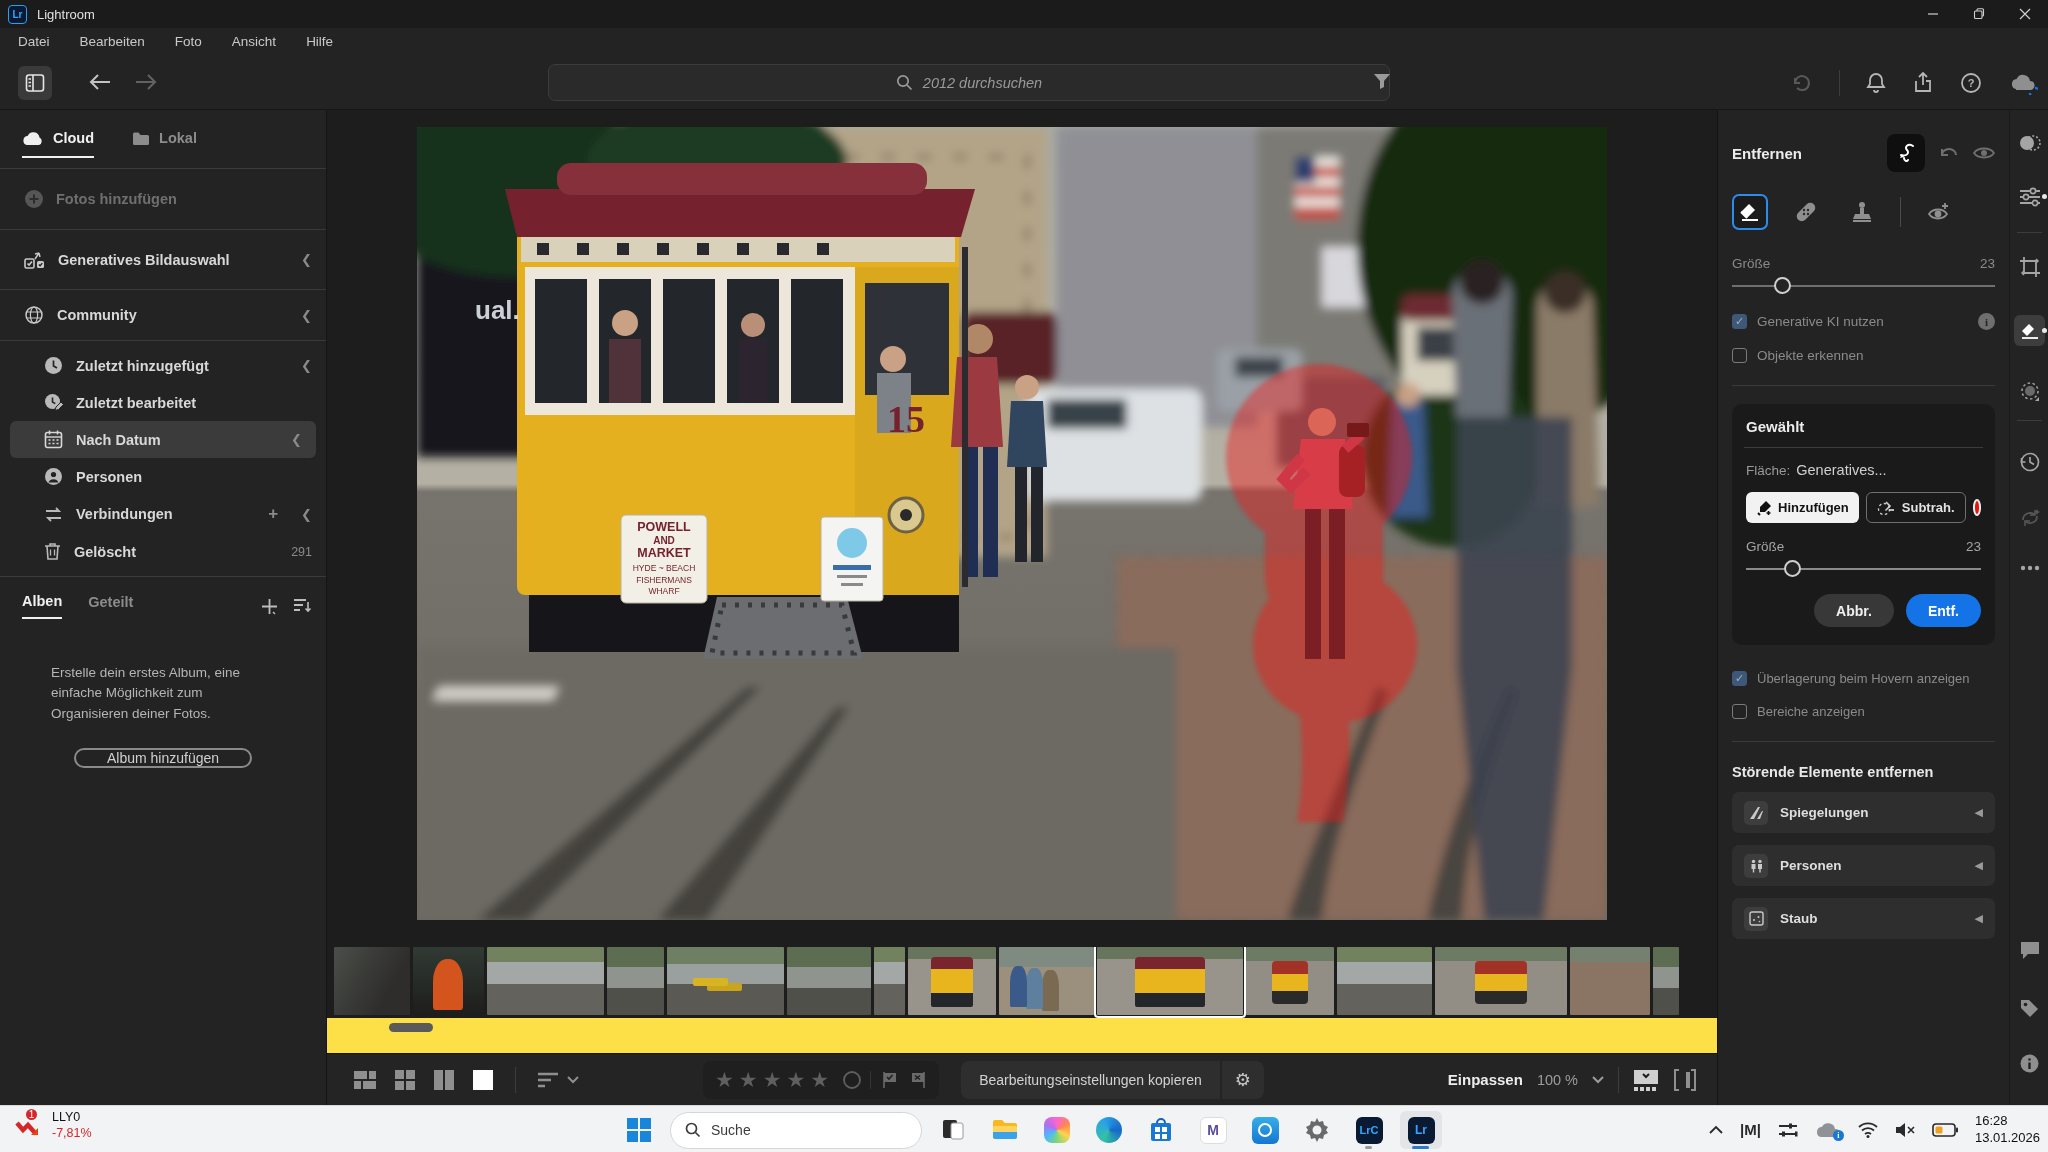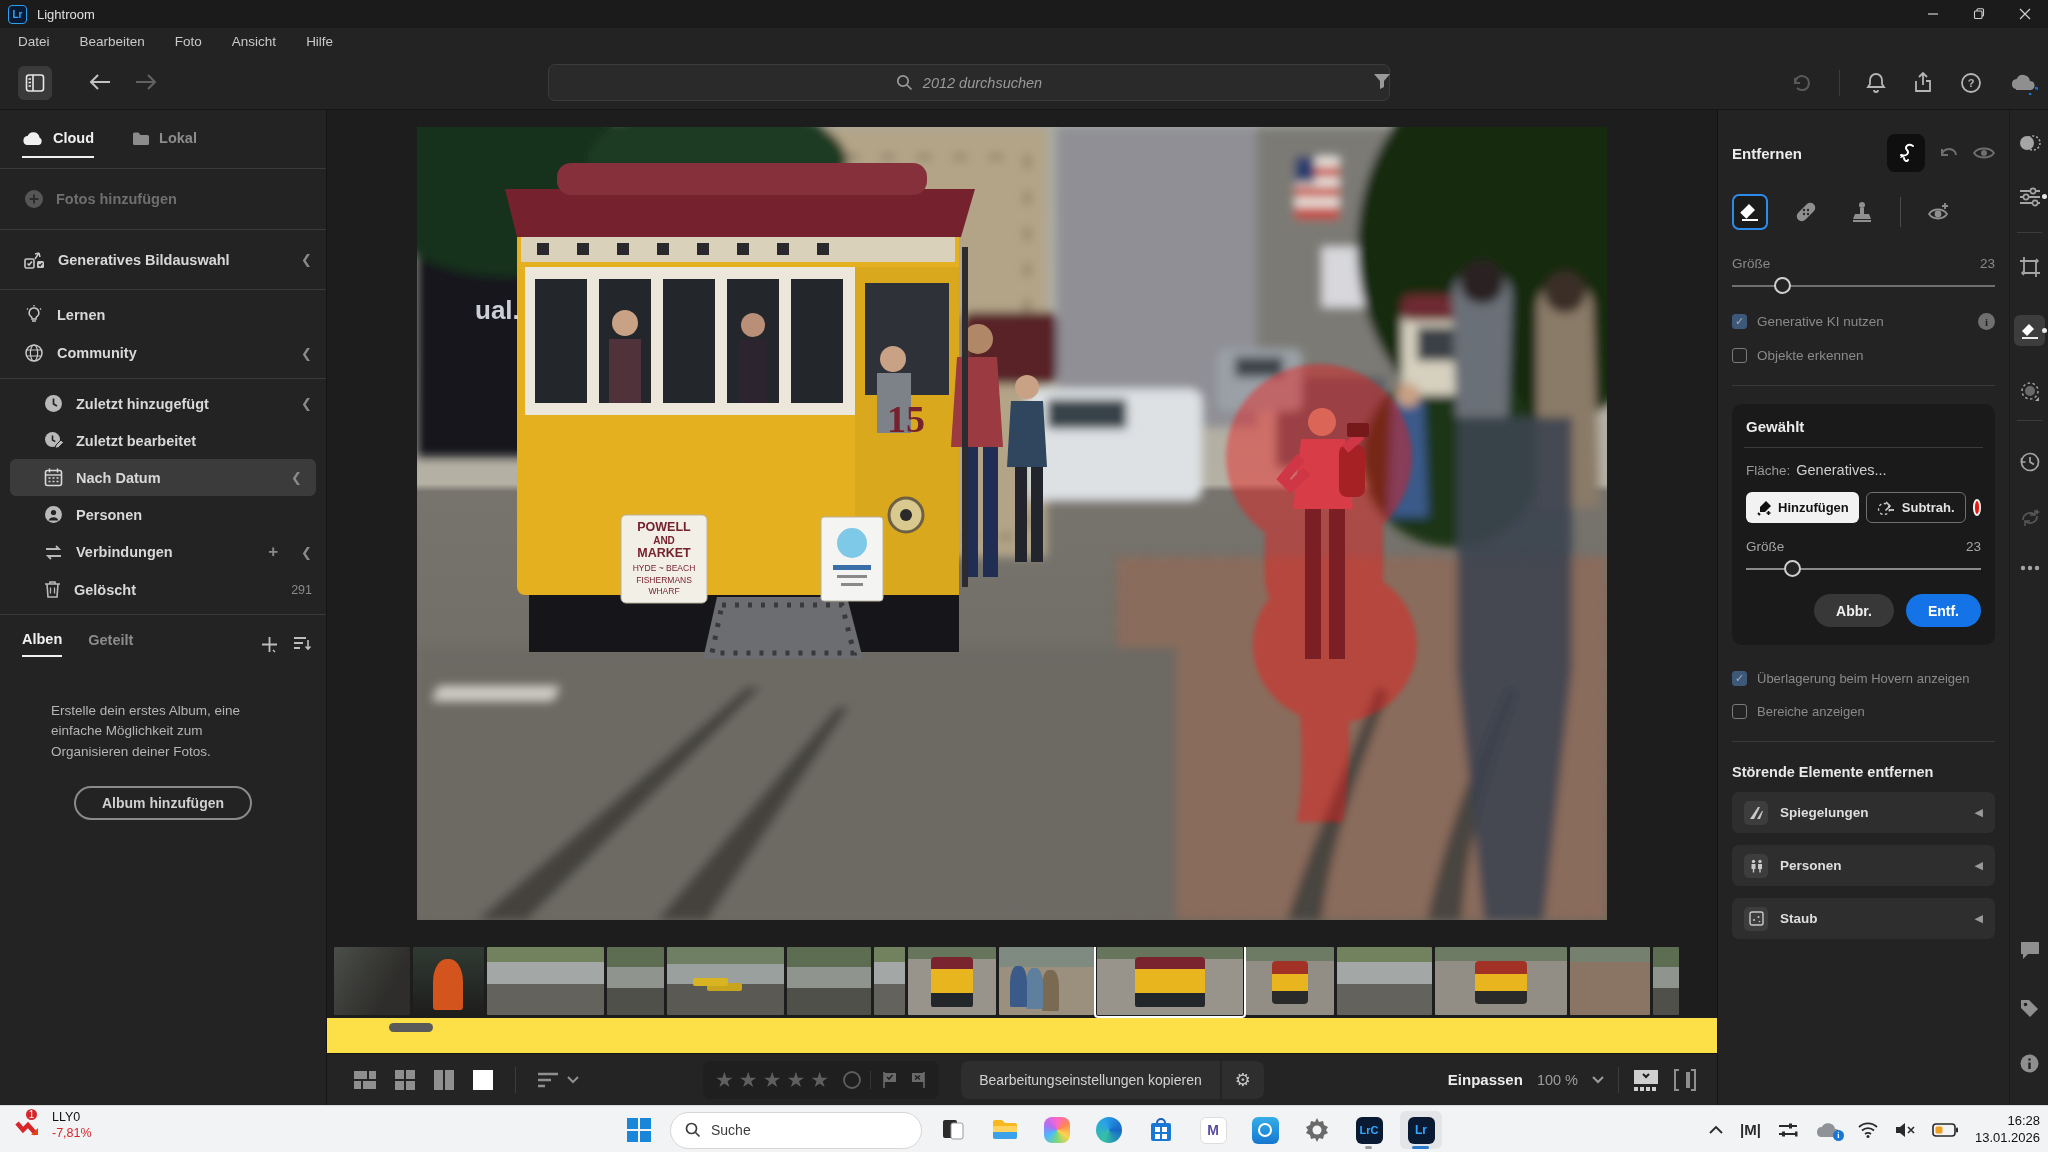--- a/index.html
+++ b/index.html
@@ -33,21 +33,21 @@
   .sb-row .chev{margin-left:auto;color:#8a8a8a;font-size:13px}
   .sb-row .cnt{margin-left:auto;color:#8a8a8a;font-size:12.5px;font-weight:400}
   .sb-row.sub{padding-left:44px;font-weight:600}
   .sb-row.sel{background:#3b3b3b;border-radius:6px;margin:0 10px;padding-left:34px}
   .sb-sec{border-bottom:1px solid #3a3a3a;padding:6px 0}
   .alb-tabs{display:flex;gap:26px;padding:16px 14px 0 22px;align-items:center}
   .alb-tab{font-weight:700;color:#8c8c8c;padding-bottom:8px}
   .alb-tab.on{color:#f0f0f0;border-bottom:2px solid #f0f0f0}
   .alb-actions{margin-left:auto;display:flex;gap:14px;color:#bdbdbd}
   .alb-empty{width:224px;margin:44px auto 0;text-align:left;color:#b5b5b5;font-size:13.5px;line-height:1.5;font-weight:400}
-  .alb-btn{display:block;margin:24px auto 0;width:178px;height:34px;border:2px solid #8a8a8a;border-radius:17px;background:none;color:#d0d0d0;font-weight:700;font-size:14px}
+  .alb-btn{display:block;margin:24px auto 0;width:178px;height:20px;border:2px solid #8a8a8a;border-radius:17px;background:none;color:#d0d0d0;font-weight:400;font-size:14px}
 
   
   .canvas{position:absolute;left:327px;top:110px;width:1390px;height:837px;background:#1d1d1d}
   .photo{position:absolute;left:90px;top:17px;width:1190px;height:793px;background:#888;overflow:hidden}
   .filmstrip{position:absolute;left:327px;top:947px;width:1390px;height:71px;display:flex;gap:3px;padding-left:7px;overflow:hidden;background:#1d1d1d}
   .thumb{height:68px;flex:0 0 auto;position:relative;border-radius:1px;overflow:hidden}
   .thumb.sel{outline:2px solid #fff;outline-offset:1px}
   .fs-scroll{position:absolute;left:327px;top:1020px;width:1390px;height:14px}
   .fs-pill{position:absolute;left:62px;top:3px;width:44px;height:9px;border-radius:5px;background:#5a5a5a}
   .k-sd{background:linear-gradient(120deg,#4a4e49,#2e2d2b 70%)}
@@ -130,21 +130,21 @@
   .warr{position:relative;width:30px;height:30px}
   .badge{position:absolute;top:-4px;left:10px;background:#d7262a;color:#fff;border-radius:50%;width:15px;height:15px;font-size:10px;display:flex;align-items:center;justify-content:center;border:2px solid #f2f3f5}
   .tb-center{position:absolute;left:618px;top:5px;display:flex;align-items:center;gap:10px}
   .searchpill{width:252px;height:37px;background:#fff;border:1px solid #d6d6d6;border-radius:19px;display:flex;align-items:center;gap:10px;padding-left:14px;color:#3c3c3c;font-size:14px}
   .tkic{width:42px;height:38px;display:flex;align-items:center;justify-content:center;position:relative}
   .appsq{width:27px;height:27px;border-radius:6px;display:flex;align-items:center;justify-content:center;font-weight:700}
   .runyes::after{content:"";position:absolute;bottom:0;left:17px;width:7px;height:3px;border-radius:2px;background:#9a9a9a}
   .active-app{background:#e3e5e9;border-radius:6px}
   .active-app::after{content:"";position:absolute;bottom:0;left:12px;width:17px;height:3px;border-radius:2px;background:#2979cc}
   .tray{position:absolute;right:8px;top:0;height:47px;display:flex;align-items:center;gap:17px;color:#2a2a2a}
-  .clock{text-align:right;font-size:13px;line-height:1.3;color:#111}
+  .clock{font-size:13px;line-height:1.3;color:#111}
   svg{display:block}
 </style>
 </head>
 <body>
 
 <div class="screen">
 
   <div class="titlebar">
     <div class="lr-logo">Lr</div>
     <div class="t">Lightroom</div>
@@ -270,28 +270,20 @@
             <path d="M3.5 14.5l1.5 1.5 3-3.5" stroke="#c9c9c9" stroke-width="1.6" fill="none"></path>
             <path d="M11 10l4-6M15 4l1 4M15 4l-4 1" stroke="#c9c9c9" stroke-width="1.5" fill="none"></path>
             <rect x="13" y="12" width="7" height="7" rx="1.5" fill="#c9c9c9"></rect>
             <path d="M14.8 15.4l1.3 1.3 2.2-2.6" stroke="#232323" stroke-width="1.4" fill="none"></path>
           </svg>
         <span>Generatives Bildauswahl</span>
         <span class="chev">❮</span>
       </div>
     </div>
     <div class="sb-sec">
-      <div class="sb-row">
-        <svg width="20" height="20" viewBox="0 0 20 20">
-            <path d="M10 3a4.8 4.8 0 0 1 2.5 8.9c-.5.4-.5 1.1-.5 2.1h-4c0-1 0-1.7-.5-2.1A4.8 4.8 0 0 1 10 3z" fill="none" stroke="#c9c9c9" stroke-width="1.5"></path>
-            <path d="M8 16h4" stroke="#c9c9c9" stroke-width="1.5"></path>
-            <path d="M10 0v1.5M3 3.5l1 1M17 3.5l-1 1" stroke="#c9c9c9" stroke-width="1.3"></path>
-          </svg>
-        <span>Lernen</span>
-      </div>
       <div class="sb-row">
         <svg width="20" height="20" viewBox="0 0 20 20">
             <circle cx="10" cy="10" r="8" fill="none" stroke="#c9c9c9" stroke-width="1.5"></circle>
             <ellipse cx="10" cy="10" rx="3.6" ry="8" fill="none" stroke="#c9c9c9" stroke-width="1.2"></ellipse>
             <path d="M2.5 7h15M2.5 13h15" stroke="#c9c9c9" stroke-width="1.2"></path>
           </svg>
         <span>Community</span>
         <span class="chev">❮</span>
       </div>
     </div>

